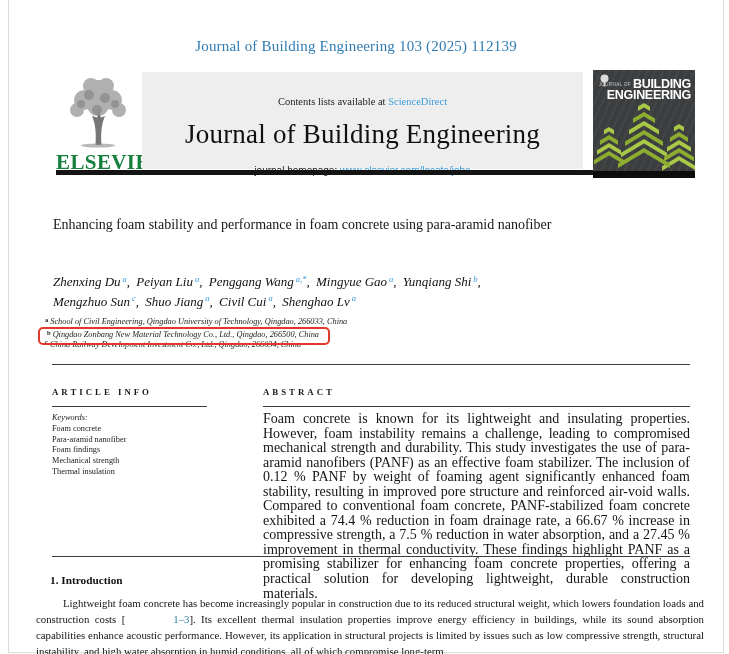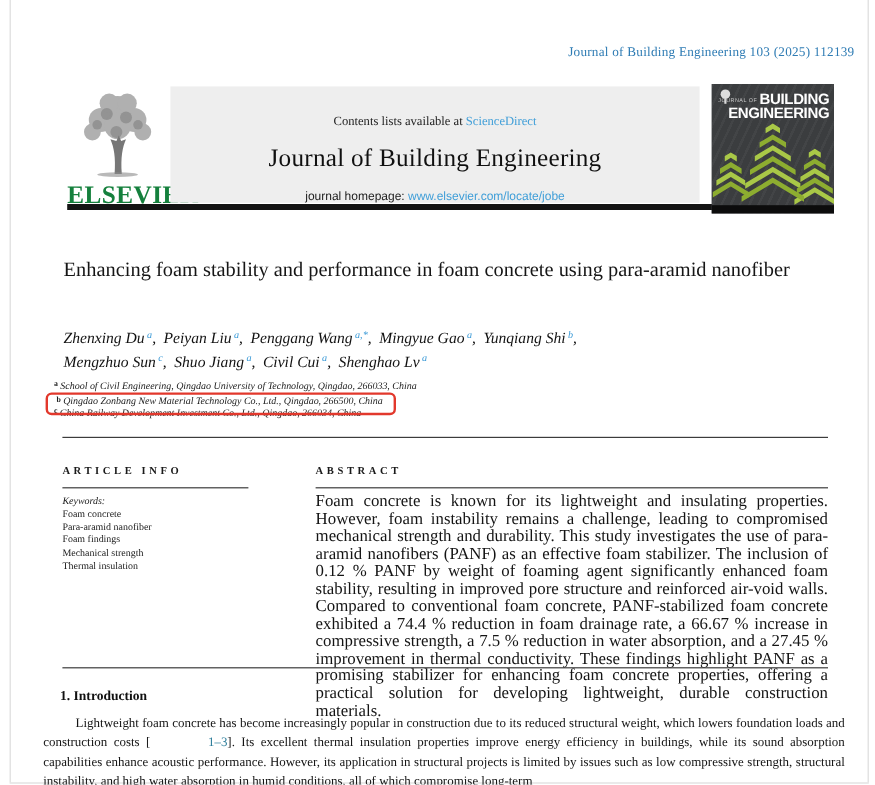--- a/index.html
+++ b/index.html
@@ -5,53 +5,53 @@
   * { margin:0; padding:0; box-sizing:border-box; }
   html,body { background:#ffffff; }
   body { width:729px; height:654px; font-family:"Liberation Serif", serif; color:#1a1a1a; position:relative; overflow:hidden; }
 
   .page { position:absolute; inset:0; background:#fff; overflow:hidden; }
   .edge-left  { position:absolute; left:8px; top:0; bottom:2px; width:1px; background:#dcdcdc; }
   .edge-right { position:absolute; right:5px; top:0; bottom:2px; width:1px; background:#dcdcdc; }
   .edge-bottom{ position:absolute; left:8px; right:5px; bottom:1px; height:1px; background:#dcdcdc; }
 
   
-  .journal-ref { position:absolute; top:38px; left:0; right:17px; text-align:right;
-                 font-size:11px; color:#2f7cb4; letter-spacing:.2px; }
+  .journal-ref { position:absolute; top:38px; left:0; right:17px; text-align:center;
+                 font-size:15px; color:#2f7cb4; letter-spacing:.2px; }
 
   
   .logo-block { position:absolute; left:56px; top:73px; width:84px; height:96px; text-align:center; }
   .logo-tree  { display:block; margin:0 auto; }
   .elsevier-word { font-size:21px; font-weight:600; color:#15803d; letter-spacing:.4px; margin-top:1px; }
 
   
   .header-box { position:absolute; left:142px; top:72px; width:441px; height:97px; background:#eeeeee;
                 text-align:center; padding-top:24px; }
   .contents-line { font-size:10.5px; color:#222; }
   .link { color:#3f9ed8; cursor:pointer; }
-  .journal-big { font-size:21px; color:#101010; margin-top:12px; letter-spacing:.2px; }
+  .journal-big { font-size:27px; color:#101010; margin-top:12px; letter-spacing:.2px; }
   .homepage-line { font-size:10.5px; color:#222; margin-top:15px; font-family:"Liberation Sans", sans-serif; font-size:10px;}
 
   .black-bar { position:absolute; left:56px; top:170px; width:639px; height:5px; background:#141414; }
 
   
   .cover { position:absolute; left:593px; top:70px; width:102px; height:108px; background:#3b3d3f; overflow:hidden;
            background-image:repeating-linear-gradient(115deg, rgba(255,255,255,.04) 0 2px, rgba(0,0,0,0) 2px 7px); }
   .cover-mark { position:absolute; top:4px; left:6px; }
   .cover-title { position:absolute; top:7px; left:4px; right:4px; text-align:right;
                  font-family:"Liberation Sans", sans-serif; color:#ffffff; font-weight:bold; line-height:11px; }
   .cover-jof { font-size:4.5px; font-weight:normal; color:#c9c9c9; letter-spacing:.4px; margin-right:2px; vertical-align:2px;}
   .cover-l1 { font-size:12.5px; letter-spacing:-.3px; }
   .cover-l2 { font-size:12.5px; letter-spacing:-.3px; display:block; }
   .cover-trees { position:absolute; top:30px; left:0; }
   .cover-band { position:absolute; bottom:0; left:0; right:0; height:7px; background:#0c0c0c; }
 
   
   .article-title { position:absolute; left:53px; top:212px; width:608px;
-                   font-size:17px; line-height:26.5px; color:#161616; font-weight:500; }
+                   font-size:14px; line-height:26.5px; color:#161616; font-weight:500; }
   .authors { position:absolute; left:53px; top:273px; font-size:13px; line-height:17.5px; color:#111;font-style:italic; }
   .authors .row { white-space:nowrap; }
   .asup { color:#3d9bd7; font-size:8.5px; position:relative; top:-4.5px; margin-left:2px; }
   .sep { margin-right:3px; }
 
   .affiliations { position:absolute; left:45px; top:316px; font-size:8.3px; line-height:11.4px; color:#1c1c1c; }
   .aff { height:11.4px; white-space:nowrap; }
   .afftext { font-style:italic; }
   .fsup { font-weight:bold; font-size:6.5px; position:relative; top:-2.5px; margin-right:2px; }
   .redbox { display:inline-block; border:2.5px solid #e2382c; border-radius:5px;

